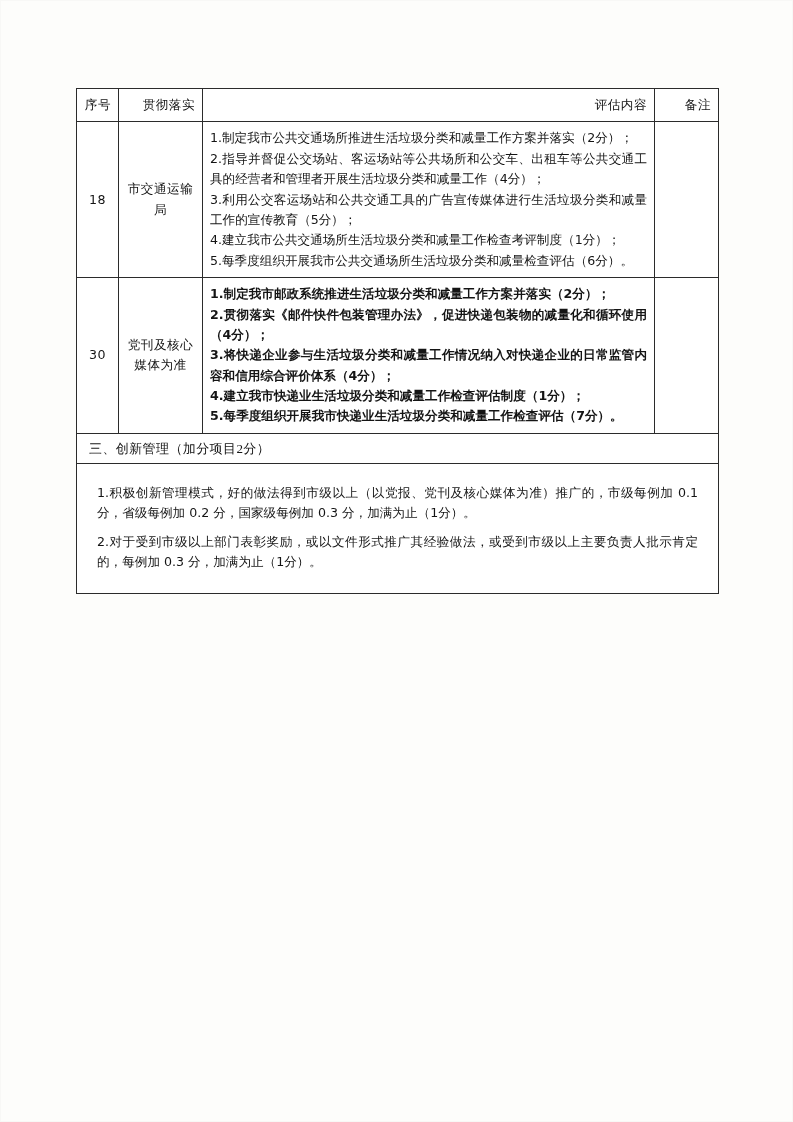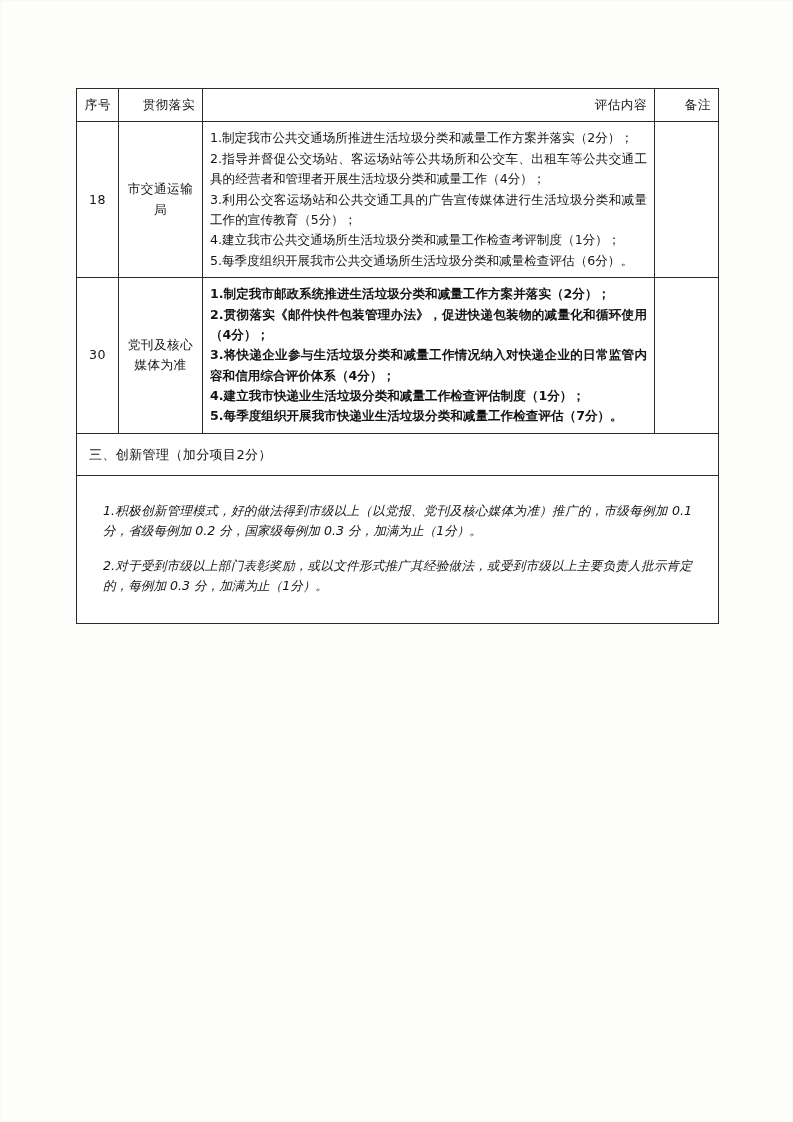--- a/index.html
+++ b/index.html
@@ -53,32 +53,32 @@
   }
   .cell-center {
     text-align: center;
     letter-spacing: 0.5px;
   }
   .cell-body {
     text-align: justify;
     padding: 9px 9px 9px 10px;
   }
   .section-head td {
-    padding: 10px 12px;
+    padding: 4px 12px;
     font-size: 13px;
     letter-spacing: 0.4px;
+    font-family: Liberation Serif, serif;
   }
   .section-body td {
     padding: 11px 12px 13px 12px;
   }
   .section-body p {
-    margin: 14px;
+    margin: 8px;
     text-align: justify;
     text-justify: inter-ideograph;
-    font-style: italic;
   }
   .page-number {
     position: absolute;
     left: 0;
     right: 52px;
     bottom: 34px;
     text-align: right;
     font-size: 15px;
     letter-spacing: 4px;
     color: #1a1a1a;

